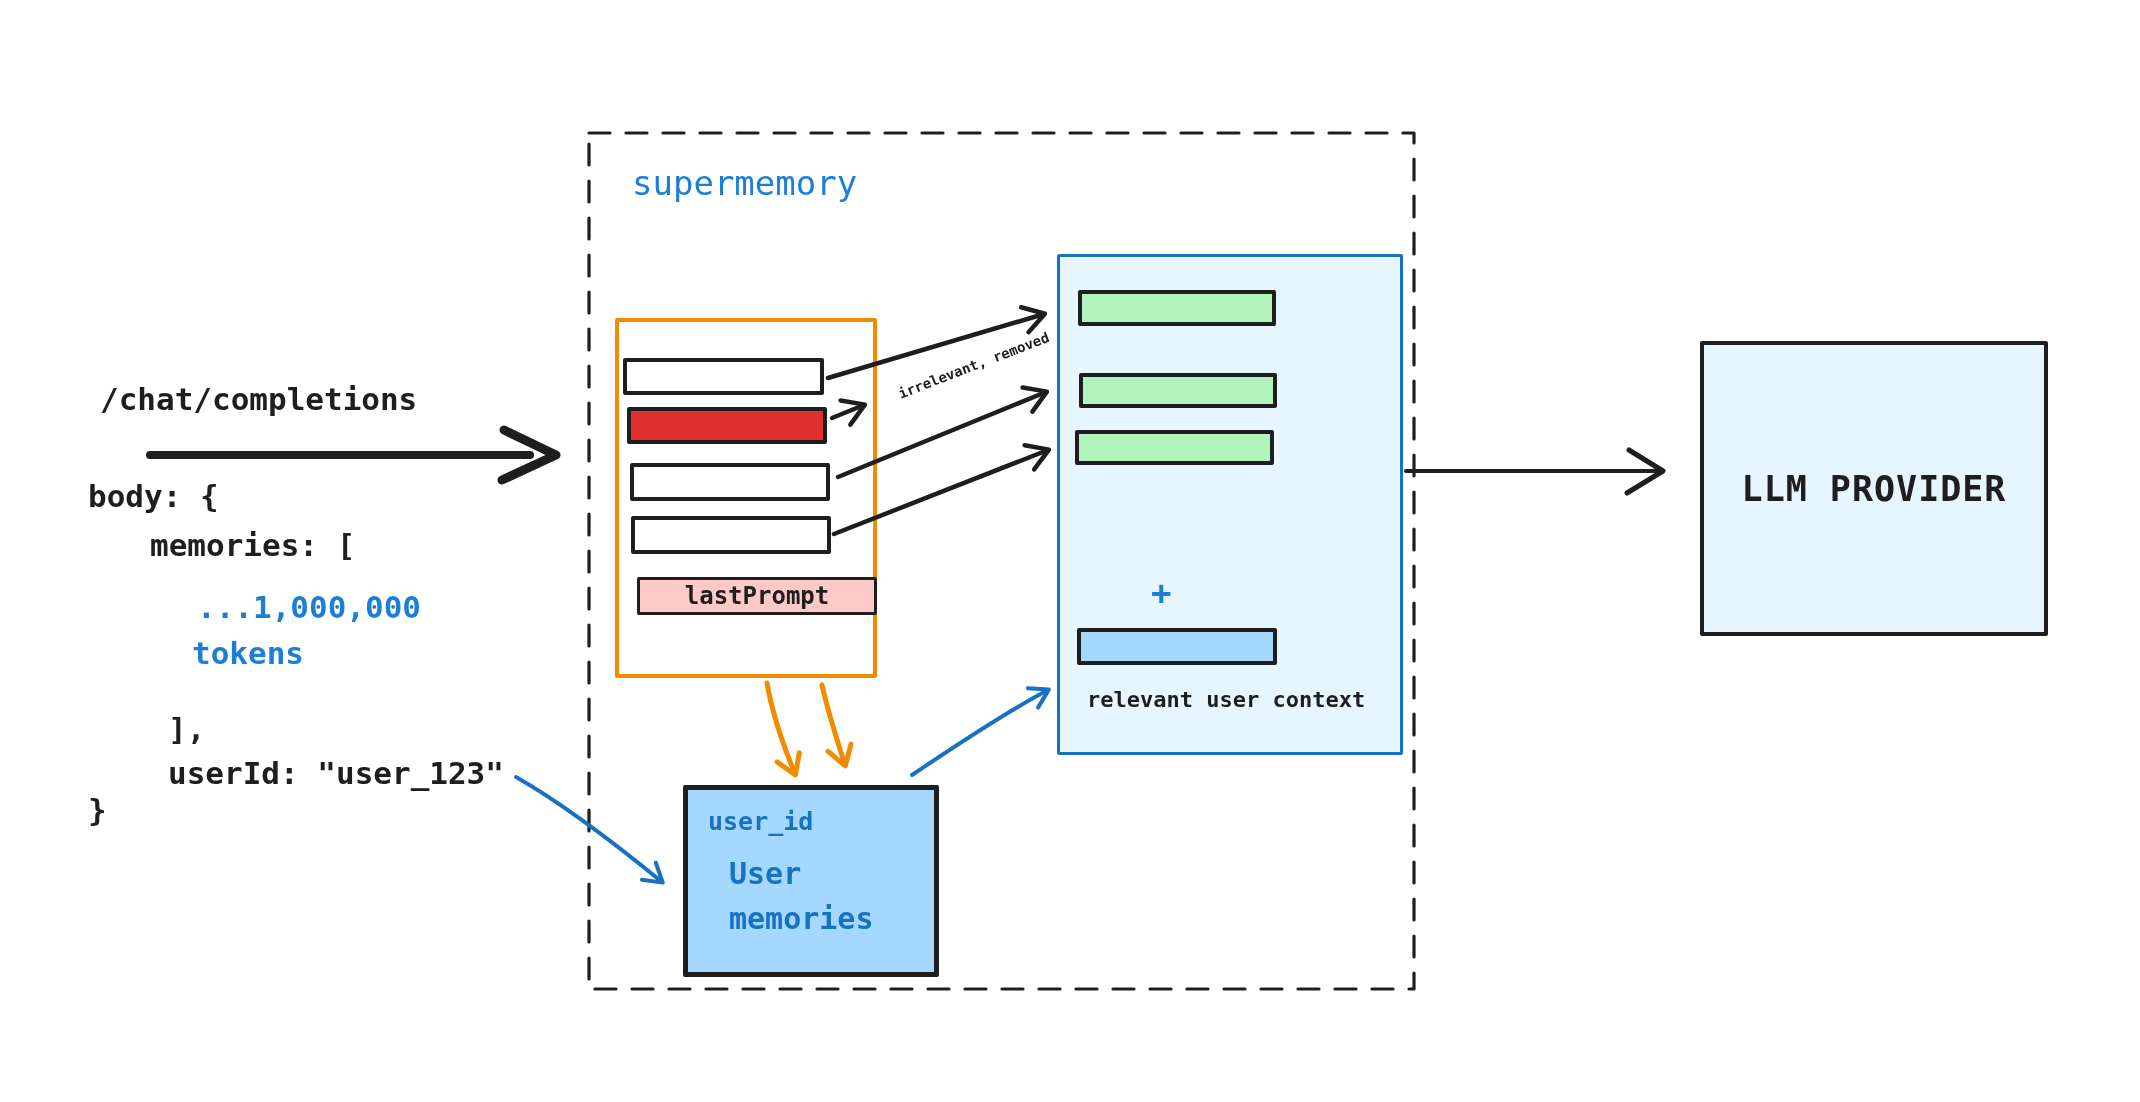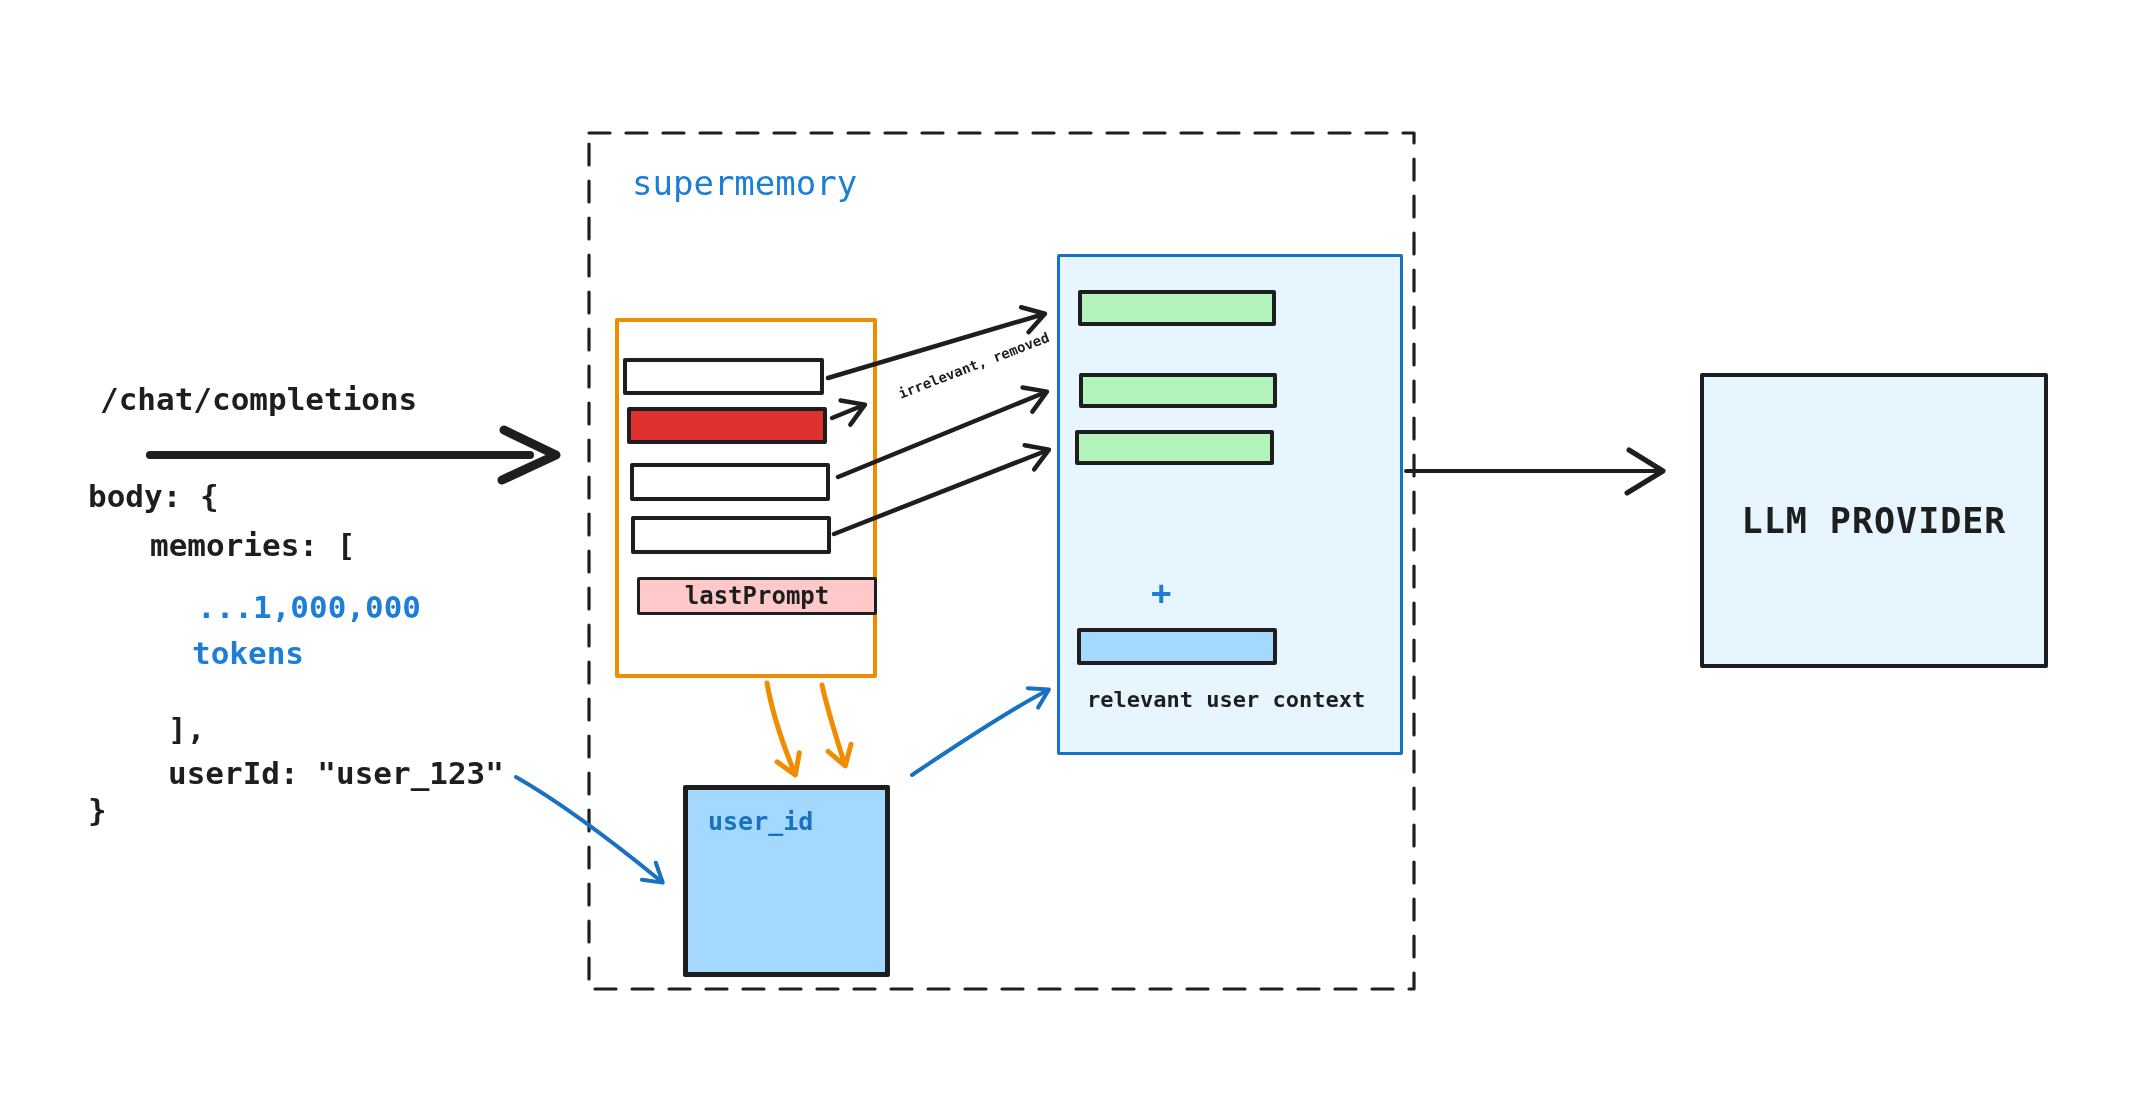--- a/index.html
+++ b/index.html
@@ -17,25 +17,25 @@
   .title-blue{font-size:34px;font-weight:400;color:var(--blue-text,#1c7ed6);white-space:pre;}
   .bar{position:absolute;border:4px solid var(--ink,#1e1e1e);border-radius:2px;background:#fff;}
   .orange-box{position:absolute;left:615px;top:318px;width:262px;height:360px;
     border:4px solid var(--orange,#f08c00);background:#fff;border-radius:2px;}
   .context-box{position:absolute;left:1057px;top:254px;width:346px;height:501px;
     border:3px solid var(--blue-border,#1971c2);background:var(--blue-fill-light,#e7f5ff);border-radius:2px;}
   .caption{font-size:22px;font-weight:600;line-height:1.42;white-space:pre-line;color:var(--ink,#1e1e1e);}
   .chip{position:absolute;left:637px;top:577px;width:240px;height:38px;background:var(--pink-fill,#ffc9c9);
     border:3px solid var(--ink,#1e1e1e);border-radius:2px;display:flex;align-items:center;justify-content:center;
     font-size:24px;font-weight:600;}
-  .user-mem{position:absolute;left:683px;top:785px;width:207px;height:192px;background:var(--blue-fill,#a5d8ff);
+  .user-mem{position:absolute;left:683px;top:785px;width:256px;height:192px;background:var(--blue-fill,#a5d8ff);
     border:5px solid var(--ink,#1e1e1e);border-radius:2px;}
   .llm-box{position:absolute;left:1700px;top:341px;width:348px;height:295px;background:var(--blue-fill-light,#e7f5ff);
     border:4px solid var(--ink,#1e1e1e);border-radius:2px;display:flex;align-items:center;justify-content:center;
-    font-size:35px;font-weight:600;letter-spacing:1px;margin-top:32px;}
+    font-size:35px;font-weight:600;letter-spacing:1px;}
   .note{font-size:14px;font-weight:600;white-space:pre;transform:rotate(-21deg);transform-origin:0 50%;}
   svg.overlay{position:absolute;left:0;top:0;pointer-events:none;}
   svg .st-ink{stroke:var(--ink,#1e1e1e);fill:none;stroke-linecap:round;stroke-linejoin:round;}
   svg .st-orange{stroke:var(--orange,#f08c00);fill:none;stroke-linecap:round;stroke-linejoin:round;}
   svg .st-blue{stroke:var(--blue-border,#1971c2);fill:none;stroke-linecap:round;stroke-linejoin:round;}
 </style>
 </head>
 <body>
 
 <div class="canvas">
@@ -65,20 +65,22 @@
   <div class="context-box"></div>
   <div class="bar" style="left:1078px;top:290px;width:198px;height:36px;background:var(--green-fill,#b2f2bb);"></div>
   <div class="bar" style="left:1079px;top:373px;width:198px;height:35px;background:var(--green-fill,#b2f2bb);"></div>
   <div class="bar" style="left:1075px;top:430px;width:199px;height:35px;background:var(--green-fill,#b2f2bb);"></div>
   <div class="abs" style="left:1151px;top:573px;font-size:34px;font-weight:700;color:var(--blue-text,#1c7ed6);">+</div>
   <div class="bar" style="left:1077px;top:628px;width:200px;height:37px;background:var(--blue-fill,#a5d8ff);"></div>
   <div class="abs caption" style="left:1087px;top:684px;">relevant user context</div>
 
   <div class="user-mem">
     <div class="abs" style="left:20px;top:17px;font-size:25px;font-weight:600;color:var(--blue-border,#1971c2);">user_id</div>
+    <div class="abs" style="left:41px;top:61px;font-size:30px;font-weight:600;line-height:1.5;white-space:pre-line;color:var(--blue-border,#1971c2);">User
+memories</div>
   </div>
 
   <div class="llm-box">
     <span>LLM PROVIDER</span>
   </div>
 
   <svg class="overlay" width="2140" height="1102" viewBox="0 0 2140 1102">
     <defs>
       <marker id="mB" markerUnits="userSpaceOnUse" markerWidth="48" markerHeight="40" refX="1" refY="0" orient="auto" style="overflow:visible;">
         <path d="M-19,-13 L2,0 L-19,13" class="st-ink" stroke-width="4.5"></path>

